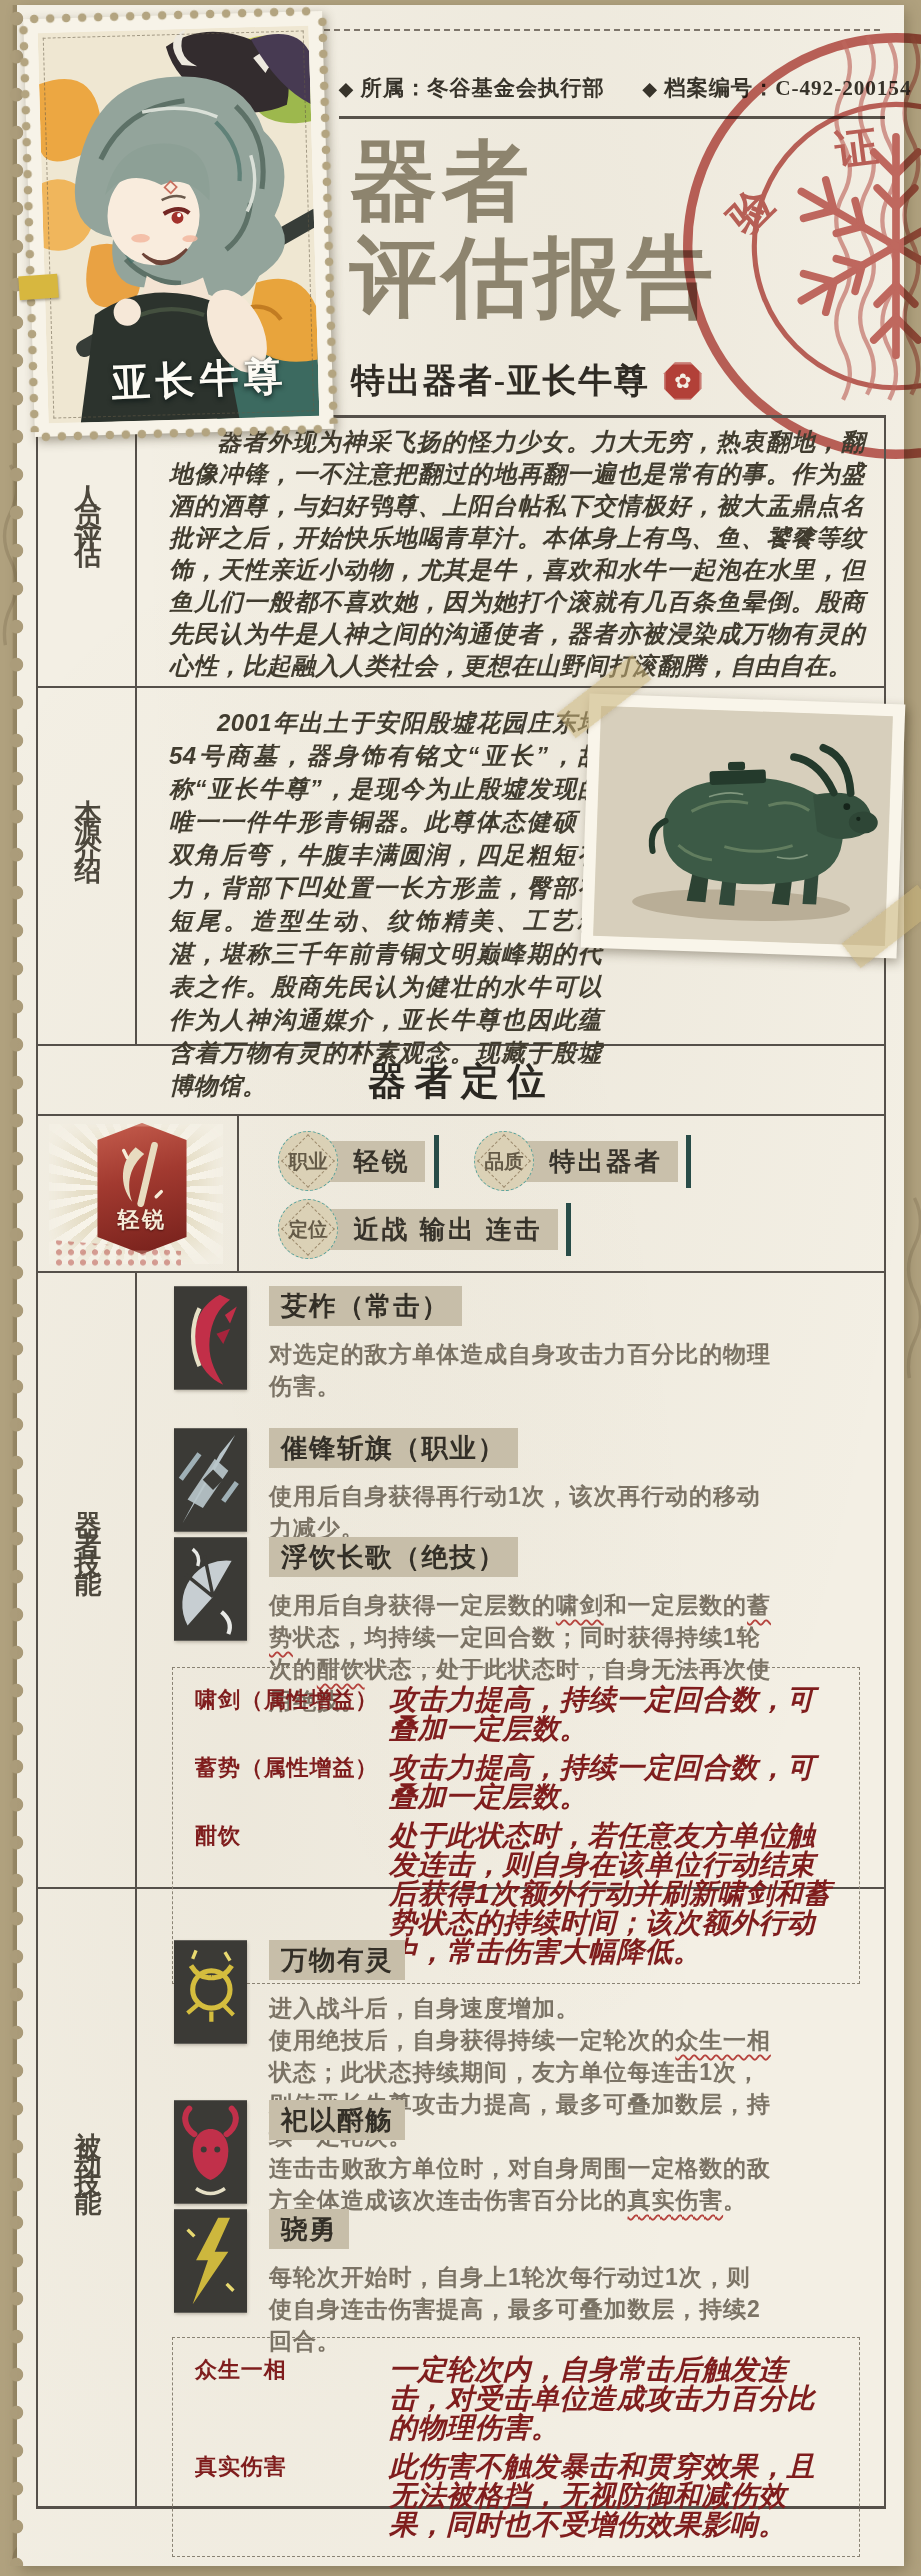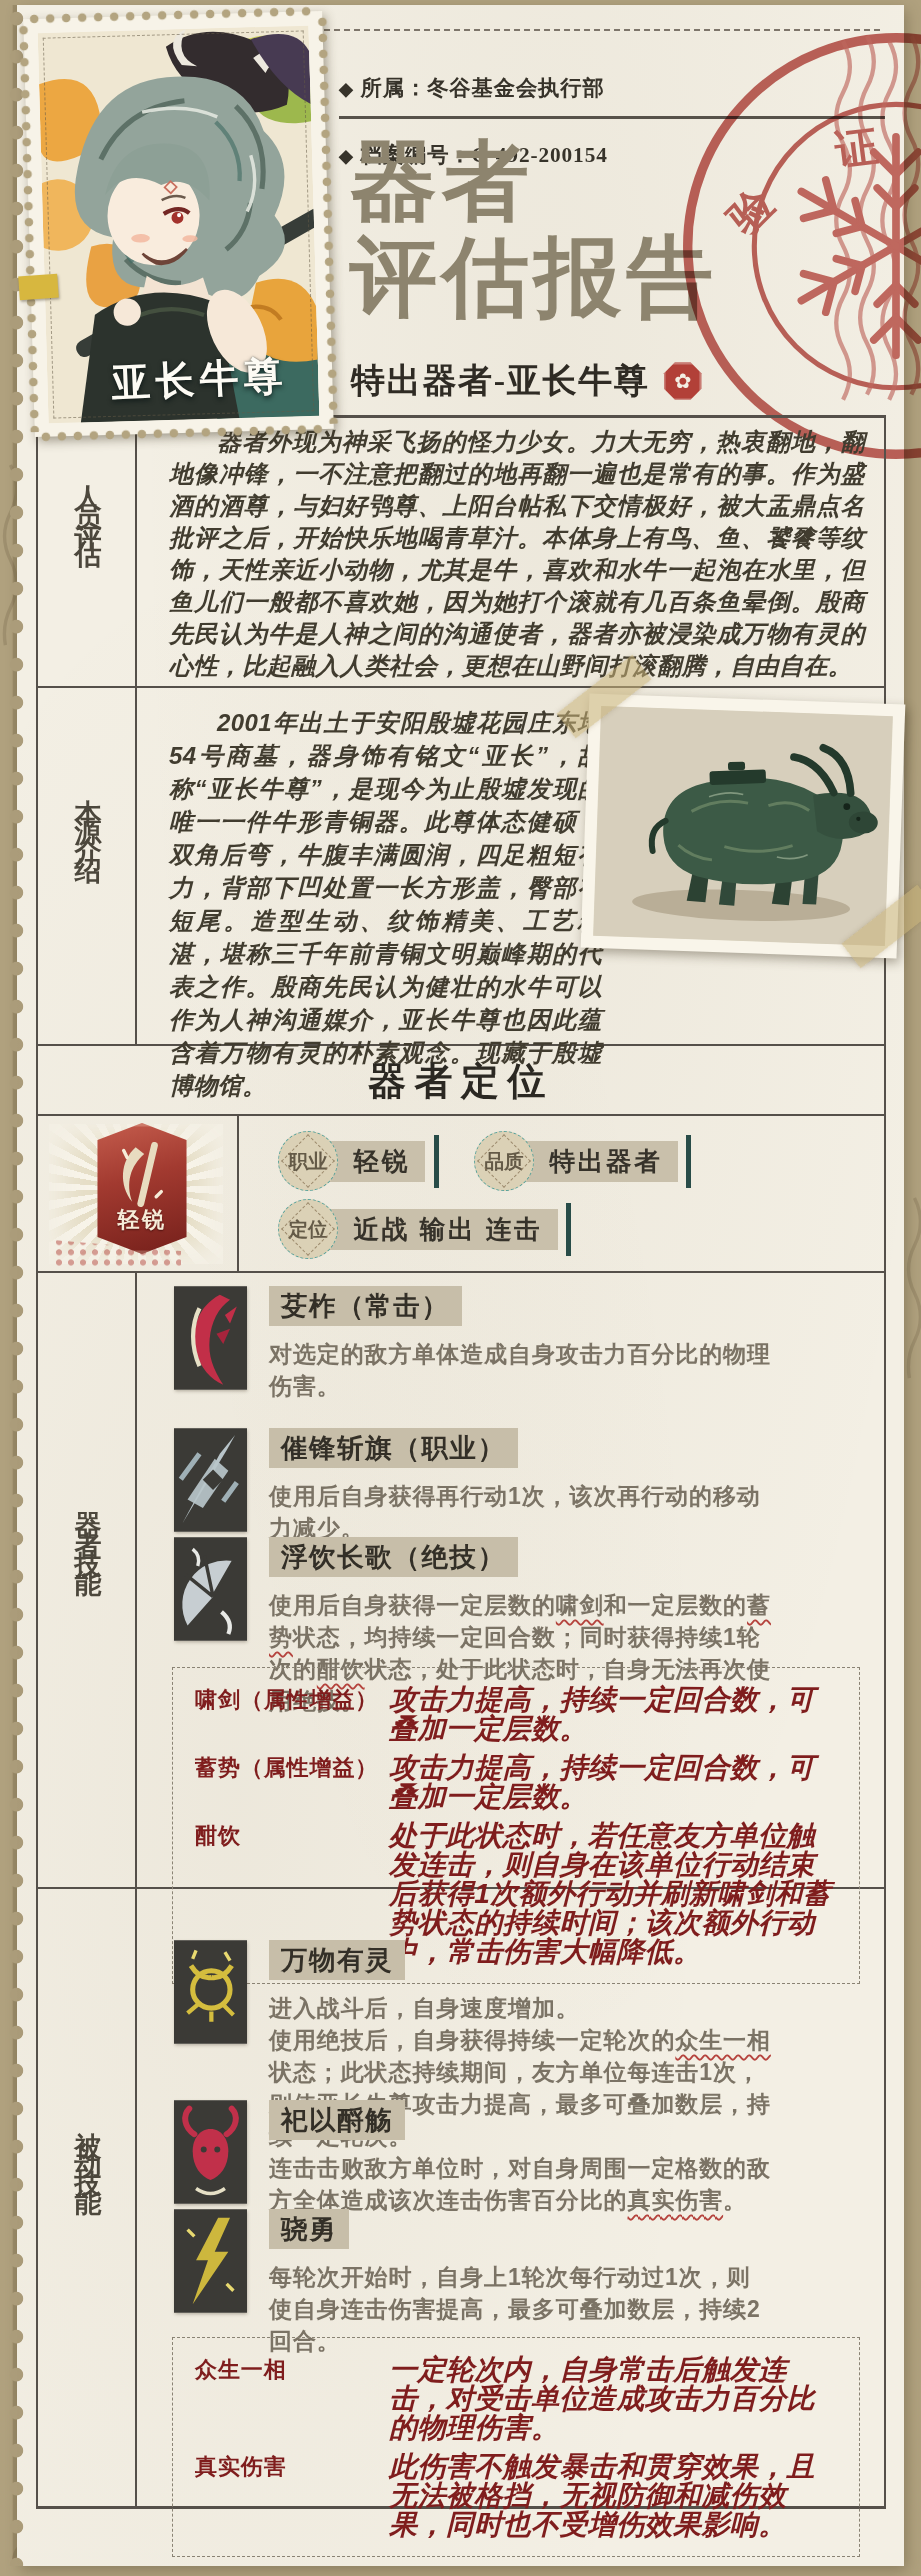--- a/index.html
+++ b/index.html
@@ -10,21 +10,21 @@
          box-shadow:-4.3px 0 0 rgba(90,75,45,.25),3.4px 5.1px 13.6px rgba(70,60,40,.35);}
   .paper::before{content:"";position:absolute;left:-7.7px;top:0;width:15.4px;height:100%;
          background-image:radial-gradient(circle 6.8px at 7.7px 13.6px,#ab9c7a 6.4px,transparent 7.3px);
          background-size:15.4px 38px;background-repeat:repeat-y;}
   .paper::after{content:"";position:absolute;inset:0;pointer-events:none;
          background:radial-gradient(ellipse at 60% 18%,rgba(120,100,60,.05),transparent 55%),
                     radial-gradient(ellipse at 25% 70%,rgba(120,100,60,.05),transparent 50%);}
   .dash-top{position:absolute;left:34px;top:29px;width:846px;border-top:2.6px dashed #6a6156;opacity:.85;}
   
   .meta{position:absolute;left:339px;top:73px;display:flex;gap:38px;
-        font-family:"Liberation Serif",serif;font-weight:700;font-size:21.3px;color:#37332a;letter-spacing:0.9px;flex-direction:column;}
+        font-family:"Liberation Serif",serif;font-weight:700;font-size:21.3px;color:#37332a;letter-spacing:0.9px;}
   .meta .dia{margin-right:6.8px;font-size:18px;}
   .meta-rule{position:absolute;left:339px;top:116px;width:546px;height:2.6px;background:#57524a;}
   .big-title{position:absolute;left:350px;top:133px;font-size:87px;line-height:96px;font-weight:900;
         color:#8d846e;letter-spacing:5.1px;}
   .subheader{position:absolute;left:351px;top:358px;display:flex;align-items:center;gap:13.6px;}
   .subheader .txt{font-family:"Liberation Serif",serif;font-weight:900;font-size:34px;color:#2f2b24;letter-spacing:1.7px;}
   .seal{width:39px;height:39px;background:#b24038;display:flex;align-items:center;justify-content:center;
         clip-path:polygon(30% 2%,70% 2%,98% 30%,98% 70%,70% 98%,30% 98%,2% 70%,2% 30%);
         color:#f3efe4;font-size:20.5px;box-shadow:inset 0 0 0 2.6px rgba(243,239,228,.35);}
   .stamp-wrap{position:absolute;left:657px;top:6.8px;width:478px;height:461px;opacity:.82;

